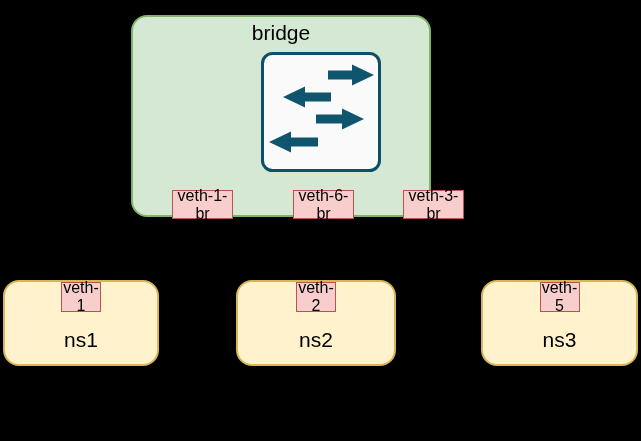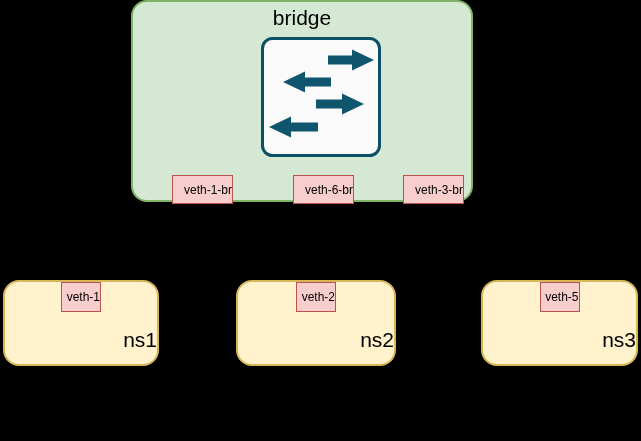--- a/index.html
+++ b/index.html
@@ -6,40 +6,40 @@
   body{
     width:641px;height:441px;
     background:var(--background,#000);
     font-family:"Liberation Sans", sans-serif;
     position:relative;overflow:hidden;
   }
   .canvas{position:absolute;left:0;top:0;width:641px;height:441px;}
 
   
   .bridge-box{
-    position:absolute;left:131px;top:0;width:342px;height:202px;
+    position:absolute;left:131px;top:15px;width:300px;height:202px;
     background:var(--bridge-fill,#d5e8d4);
     border:2px solid var(--bridge-stroke,#82b366);
     border-radius:16px;box-sizing:border-box;
   }
   .bridge-title{
     position:absolute;left:0;top:4px;width:100%;
     text-align:center;font-size:21px;color:var(--text,#000);
   }
   .switch-icon{
     position:absolute;left:128px;top:35px;width:120px;height:120px;
   }
 
   
   .port{
     position:absolute;box-sizing:border-box;
     background:var(--port-fill,#f8cecc);
     border:1px solid var(--port-stroke,#b85450);
     color:var(--text,#000);
-    font-size:12px;text-align:center;
+    font-size:16px;text-align:center;
     display:flex;align-items:center;justify-content:flex-end;
   }
   .bridge-port{width:61px;height:29px;top:173px;}
   .bridge-port.p0{left:39px;}
   .bridge-port.p1{left:160px;}
   .bridge-port.p2{left:270px;}
 
   
   .ns-box{
     position:absolute;top:280px;height:86px;
@@ -48,21 +48,21 @@
     border-radius:16px;box-sizing:border-box;
   }
   .ns-box.n0{left:3px;width:156px;}
   .ns-box.n1{left:236px;width:160px;}
   .ns-box.n2{left:481px;width:157px;}
   .ns-port{
     width:40px;height:30px;top:0;left:50%;transform:translateX(-50%);
   }
   .ns-name{
     position:absolute;left:0;bottom:12px;width:100%;
-    text-align:right;font-size:21px;color:var(--text,#000);
+    text-align:center;font-size:21px;color:var(--text,#000);
   }
 </style>
 </head>
 <body>
 
 <div class="canvas">
 
   <div class="bridge-box">
     <div class="bridge-title">bridge</div>
 

